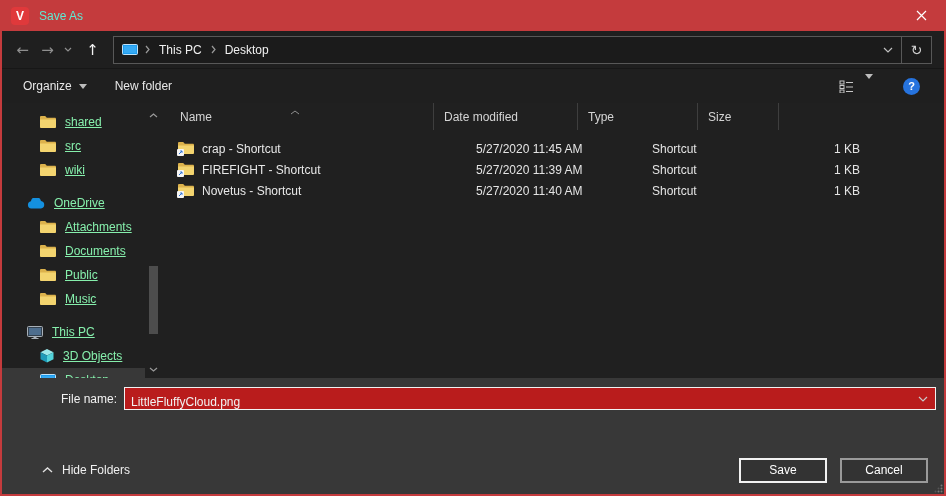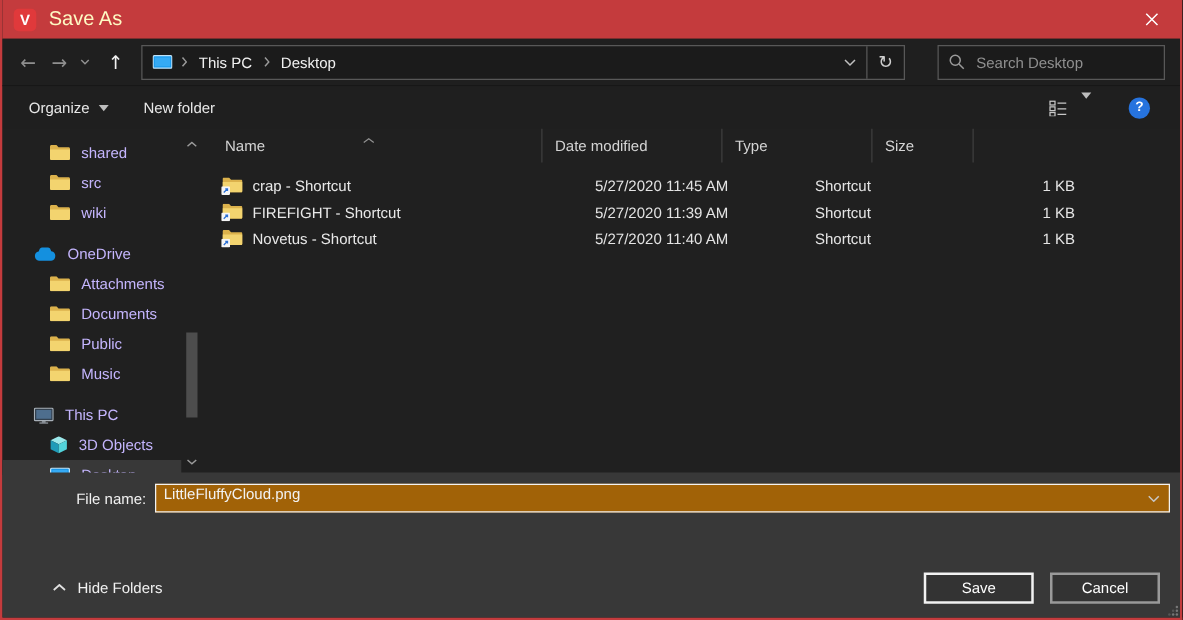--- a/index.html
+++ b/index.html
@@ -5,21 +5,21 @@
   * { margin:0; padding:0; box-sizing:border-box; }
   html,body { width:946px; height:496px; overflow:hidden; background:#111; }
   body { font-family:"Liberation Sans", sans-serif; font-size:12px; color:#e6e6e6; }
   .window { width:946px; height:496px; background:#202020; position:relative;
             border-left:2px solid #c43b3d; border-right:2px solid #c43b3d; border-bottom:2px solid #c43b3d; }
 
   
   .titlebar { height:31px; background:#c43b3d; display:flex; align-items:center; padding-left:9px; }
   .app-logo { width:18px; height:18px; border-radius:4px; background:#e0393b; color:#fff; font-weight:bold;
               font-size:12px; display:flex; align-items:center; justify-content:center; }
-  .title-text { margin-left:10px; color:#fef9c3; font-size:16px; }
+  .title-text { margin-left:10px; color:#5eead4; font-size:12px; }
   .close-btn { margin-left:auto; width:46px; height:31px; display:flex; align-items:center; justify-content:center; cursor:pointer; }
 
   
   .navbar { height:38px; background:#1f1f1f; display:flex; align-items:center; padding:0 12px 0 8px; border-bottom:1px solid #171717; }
   .nav-btn { width:25px; height:26px; display:flex; align-items:center; justify-content:center;
              font-size:15px; color:#8f8f8f; font-family:"DejaVu Sans", sans-serif; cursor:pointer; }
   .nav-btn.small { width:16px; }
   .nav-btn.up { color:#f2f2f2; margin-left:4px; }
   .addressbar { flex:1; height:28px; margin-left:8px; border:1px solid #585858; background:#1b1b1b;
                 display:flex; align-items:center; padding-left:8px; }
@@ -42,21 +42,21 @@
   .tool-newfolder { margin-left:28px;align-items:center; }
   .tool-right { margin-left:auto; display:flex; align-items:center; margin-right:24px; }
   .view-chev { margin-left:10px; cursor:pointer; }
   .help-btn { width:17px; height:17px; border-radius:50%; background:#2673de; color:#fff; font-weight:bold;
               font-size:11px; display:flex; align-items:center; justify-content:center; margin-left:30px; cursor:pointer; }
 
   
   .content { display:flex; height:277px; background:#202020; position:relative; }
 
   .sidebar { width:160px; position:relative; padding-top:7px; flex-shrink:0; }
-  .side-item { height:24px; width:143px; display:flex; align-items:center; gap:9px; color:#c4b5fd; cursor:pointer; }
+  .side-item { height:24px; width:143px; display:flex; align-items:center; gap:9px; color:#86efac; cursor:pointer;text-decoration:underline; }
   .side-item.lvl1 { padding-left:25px;align-items:center; }
   .side-item.lvl2 { padding-left:38px; }
   .side-item.gap { margin-top:9px; }
   .side-item.selected { background:#383838; }
   .side-item .ico { display:flex; flex-shrink:0; }
 
   .side-scroll { position:absolute; top:5px; right:1px; bottom:0; width:15px; }
   .scroll-arrow { position:absolute; left:0; width:15px; height:14px; display:flex; align-items:center; justify-content:center; cursor:pointer; }
   .scroll-arrow.down { bottom:4px; }
   .scroll-thumb { position:absolute; top:158px; left:3px; width:9px; height:68px; background:#4d4d4d; cursor:grab; }
@@ -73,21 +73,21 @@
   .cell-name { display:flex; align-items:center; gap:8px; padding-left:16px; color:#e8e8e8; }
   .cell-date, .cell-type { padding-left:10px; color:#e4e4e4; }
   .cell-size { text-align:right; padding-right:15px; color:#e4e4e4; }
   .icon-stack { position:relative; width:16px; height:13px; flex-shrink:0; }
   .icon-stack .overlay { position:absolute; left:-1px; bottom:-1px; }
 
   
   .footer { position:absolute; left:0; right:0; bottom:0; height:116px; background:#383838; padding-top:9px; }
   .field-row { display:flex; align-items:center; margin-bottom:4px; padding-right:8px; }
   .field-label { width:122px; text-align:right; padding-right:7px; color:#f2f2f2; flex-shrink:0; }
-  .fn-wrap { flex:1; height:23px; border:1px solid #f2f2f2; background:#a16207; display:flex; align-items:flex-start; }
+  .fn-wrap { flex:1; height:23px; border:1px solid #f2f2f2; background:#b91c1c; display:flex; align-items:flex-end; }
   .fn-wrap input { flex:1; min-width:0; background:transparent; border:none; outline:none; color:#f2f2f2;
                    font-family:"Liberation Sans", sans-serif; font-size:12px; padding-left:6px; }
   .combo { flex:1; height:23px; border:1px solid #8f8f8f; background:#333333; display:flex; align-items:center; cursor:pointer; }
   .combo-text { flex:1; padding-left:6px; color:#f2f2f2; }
   .dd-btn { width:24px; height:100%; display:flex; align-items:center; justify-content:center; cursor:pointer; }
 
   .bottom-bar { position:absolute; left:0; right:0; bottom:0; height:48px; display:flex; align-items:center; padding:0 16px 0 40px; }
   .hide-folders { display:flex; align-items:center; gap:9px; color:#f0f0f0; cursor:pointer; }
   .btns { margin-left:auto; display:flex; gap:13px; }
   .dlg-btn { width:88px; height:25px; background:#333333; color:#ffffff; font-size:12px;
@@ -149,27 +149,20 @@
           <svg width="10" height="6" viewBox="0 0 10 6">
               <path d="M1 1 L5 5 L9 1" stroke="#c0c0c0" stroke-width="1.2" fill="none"></path>
             </svg>
         </div>
         <div class="addr-refresh">
             <span>↻</span>
           </div>
       </div>
     </div>
 
-    <div class="searchbox">
-      <svg width="13" height="13" viewBox="0 0 13 13">
-        <circle cx="5.2" cy="5.2" r="4" stroke="#9a9a9a" stroke-width="1.2" fill="none"></circle>
-        <path d="M8.2 8.2 L12 12" stroke="#9a9a9a" stroke-width="1.2"></path>
-      </svg>
-      <input placeholder="Search Desktop" style="">
-    </div>
   </div>
 
   <div class="toolbar">
     <div class="tool-item">
       <span>Organize</span>
       <span class="tri-down"></span>
     </div>
     <div class="tool-item tool-newfolder">
       <span>New folder</span>
     </div>

